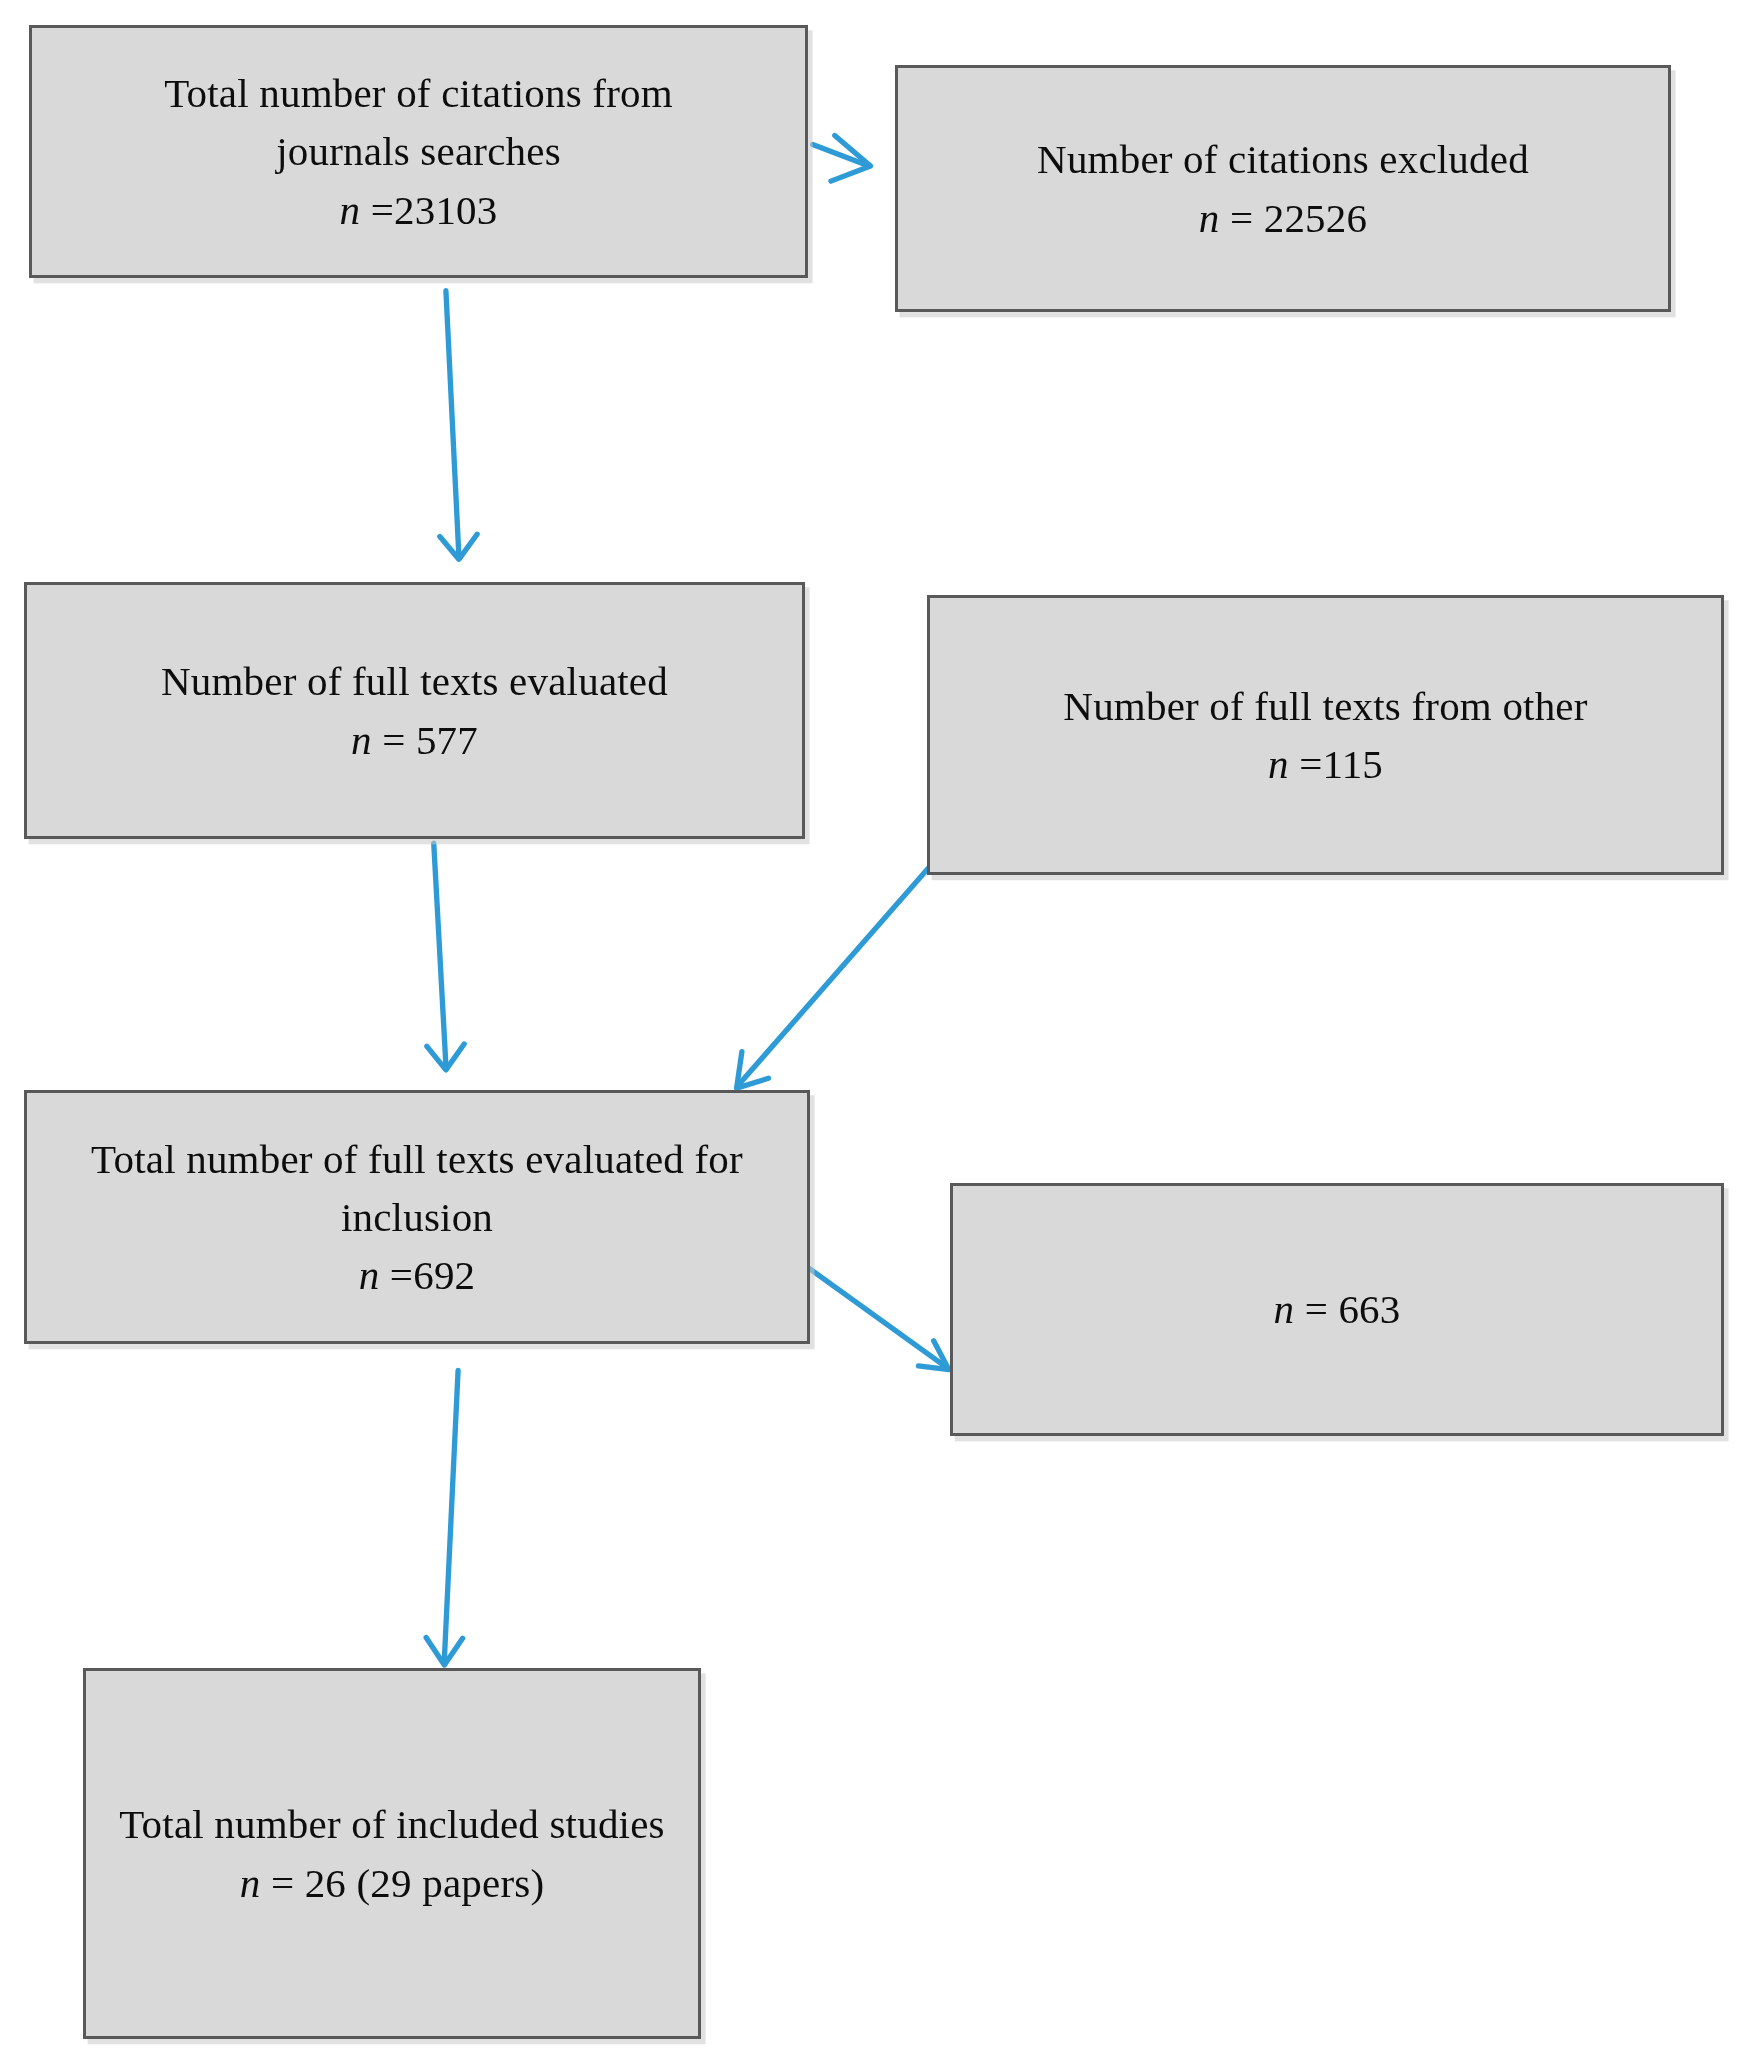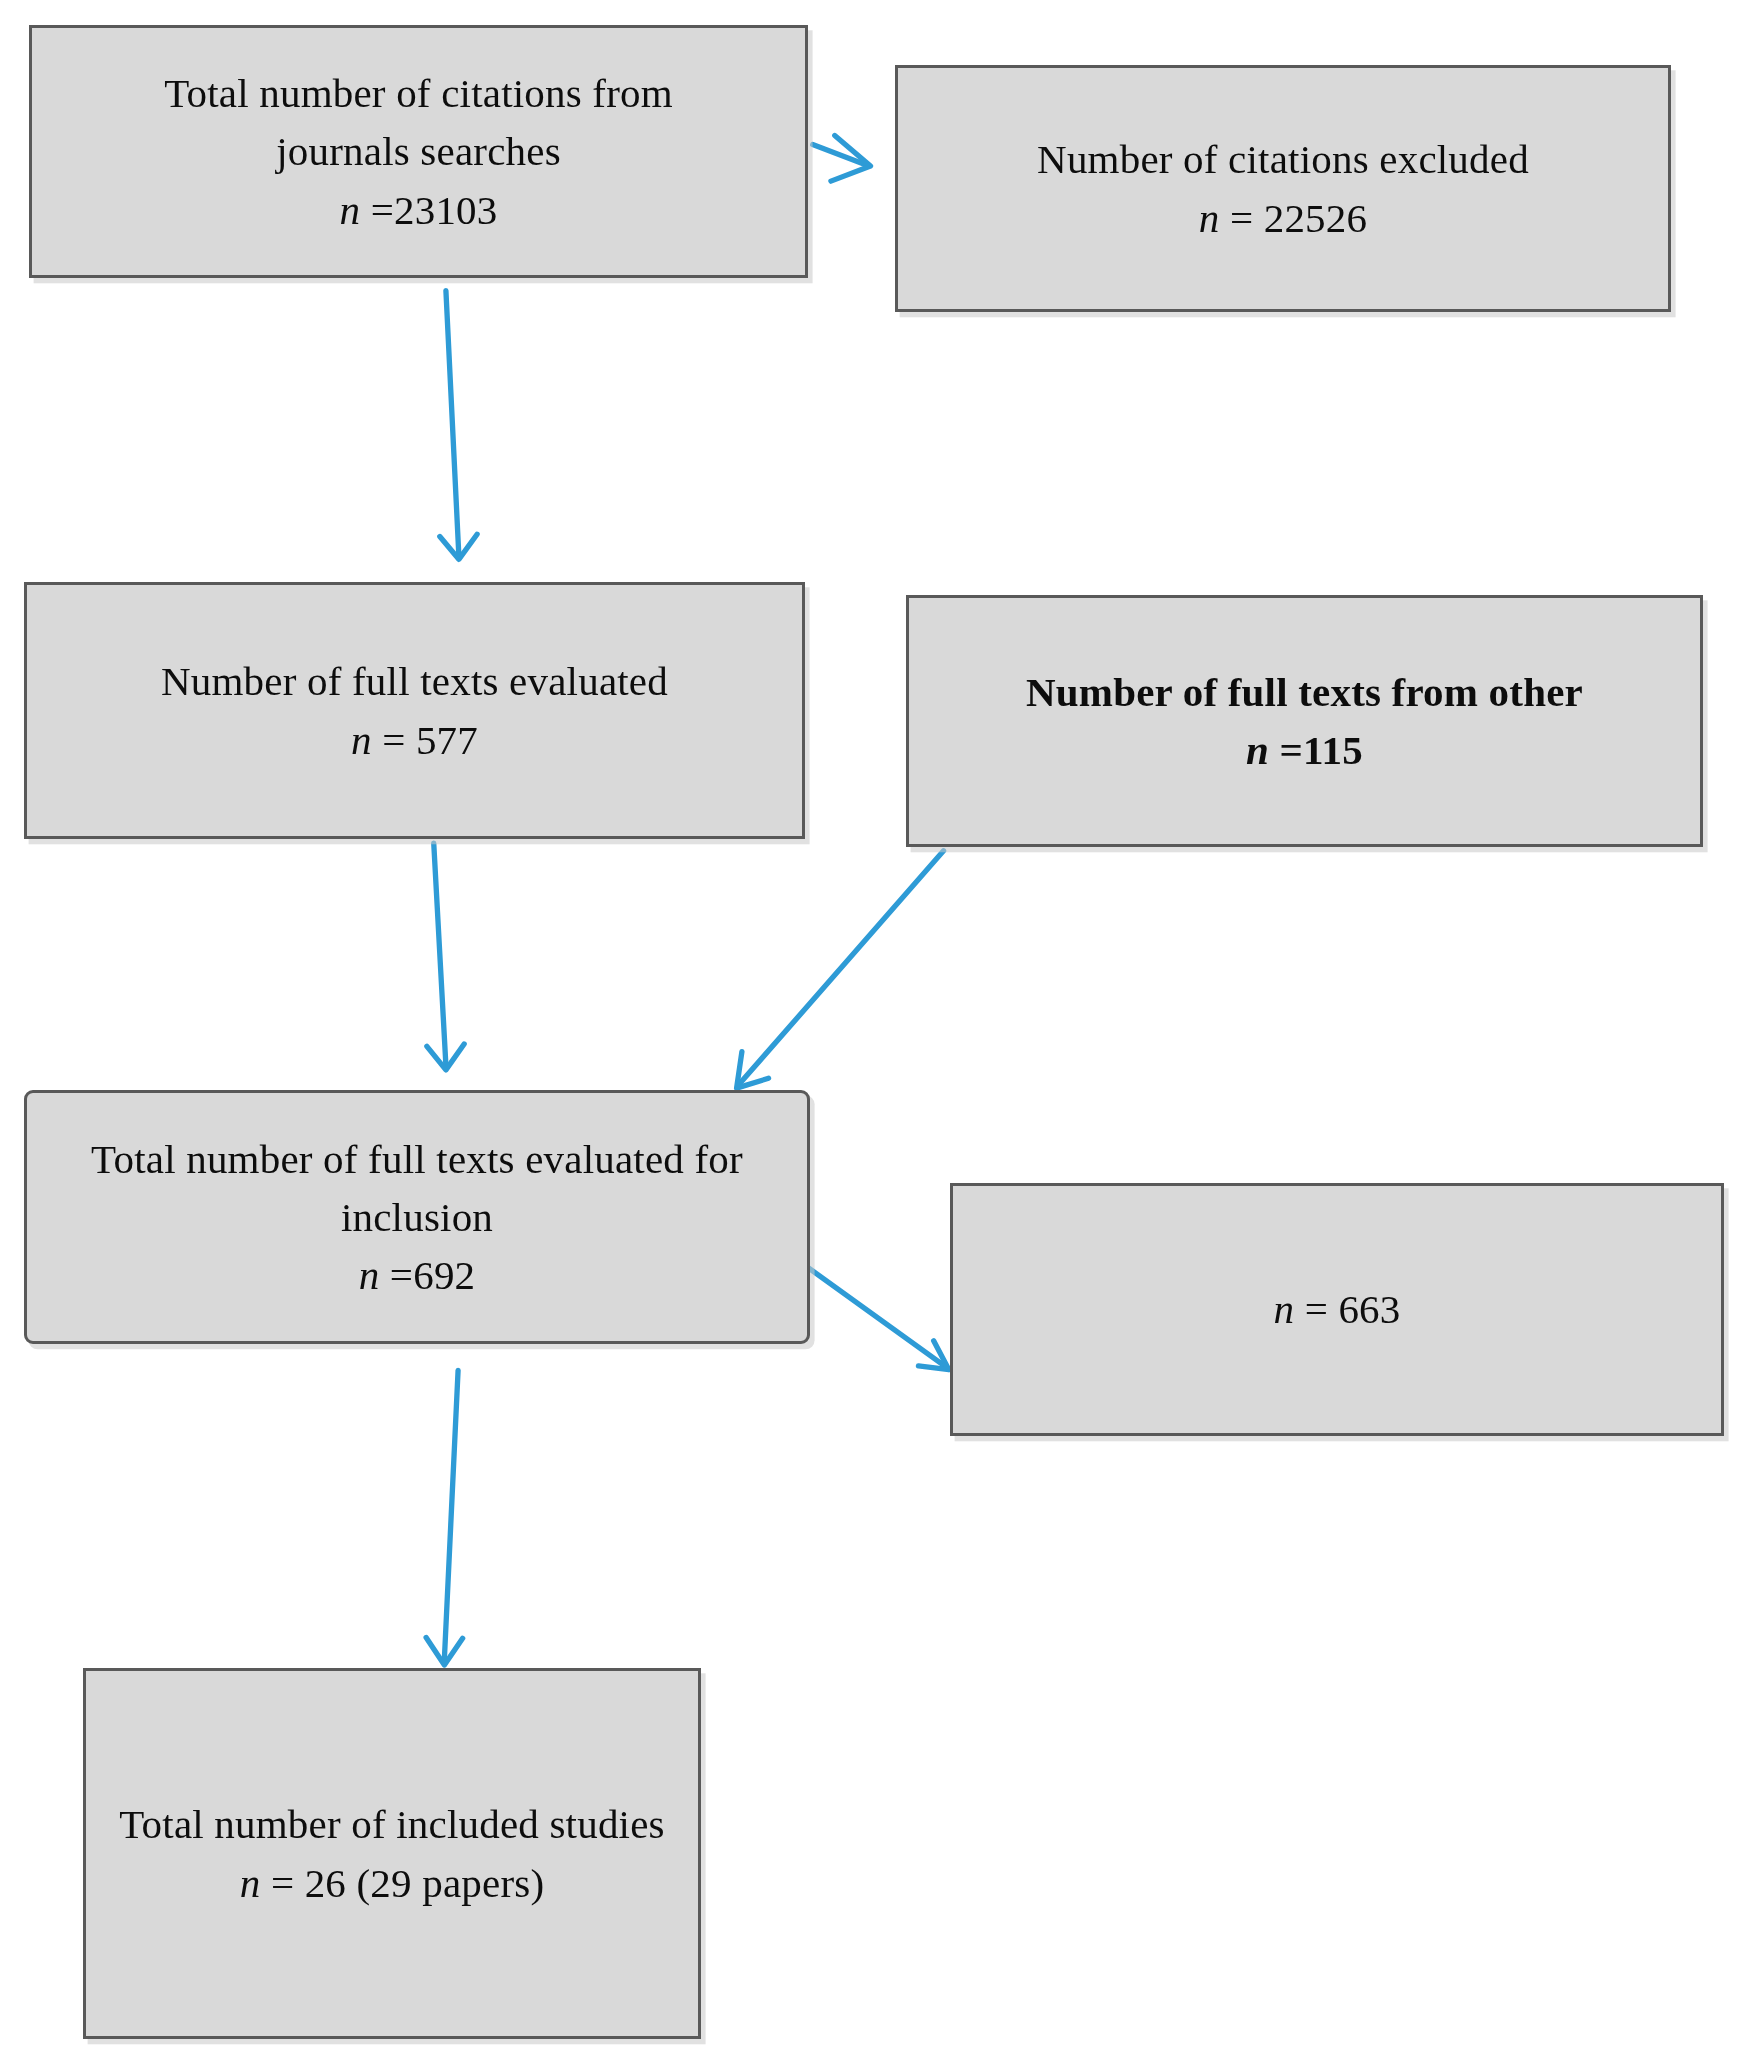--- a/index.html
+++ b/index.html
@@ -106,28 +106,28 @@
     </div>
   </div>
 
   <div class="flow-box" style="left:24px; top:582px; width:781px; height:257px;">
     <div class="inner">
       <span class="line">Number of full texts evaluated</span>
       <span class="line"><i class="nval">n</i>&nbsp;<span>= 577</span></span>
     </div>
   </div>
 
-  <div class="flow-box" style="left:906px; top:595px; width:797px; height:252px;font-weight:bold;">
+  <div class="flow-box" style="left:927px; top:595px; width:797px; height:280px;">
     <div class="inner">
       <span class="line">Number of full texts from other</span>
       <span class="line"><i class="nval">n</i>&nbsp;<span>=115</span></span>
     </div>
   </div>
 
-  <div class="flow-box" style="left:24px; top:1090px; width:786px; height:254px; padding-left:9px; padding-right:9px;border-radius:9px;">
+  <div class="flow-box" style="left:24px; top:1090px; width:786px; height:254px; padding-left:9px; padding-right:9px;">
     <div class="inner">
       <span class="line">Total number of full texts evaluated for</span>
       <span class="line">inclusion</span>
       <span class="line"><i class="nval">n</i>&nbsp;<span>=692</span></span>
     </div>
   </div>
 
   <div class="flow-box" style="left:950px; top:1183px; width:774px; height:253px;">
     <div class="inner">
       <span class="line"><i class="nval">n</i>&nbsp;<span>= 663</span></span>

